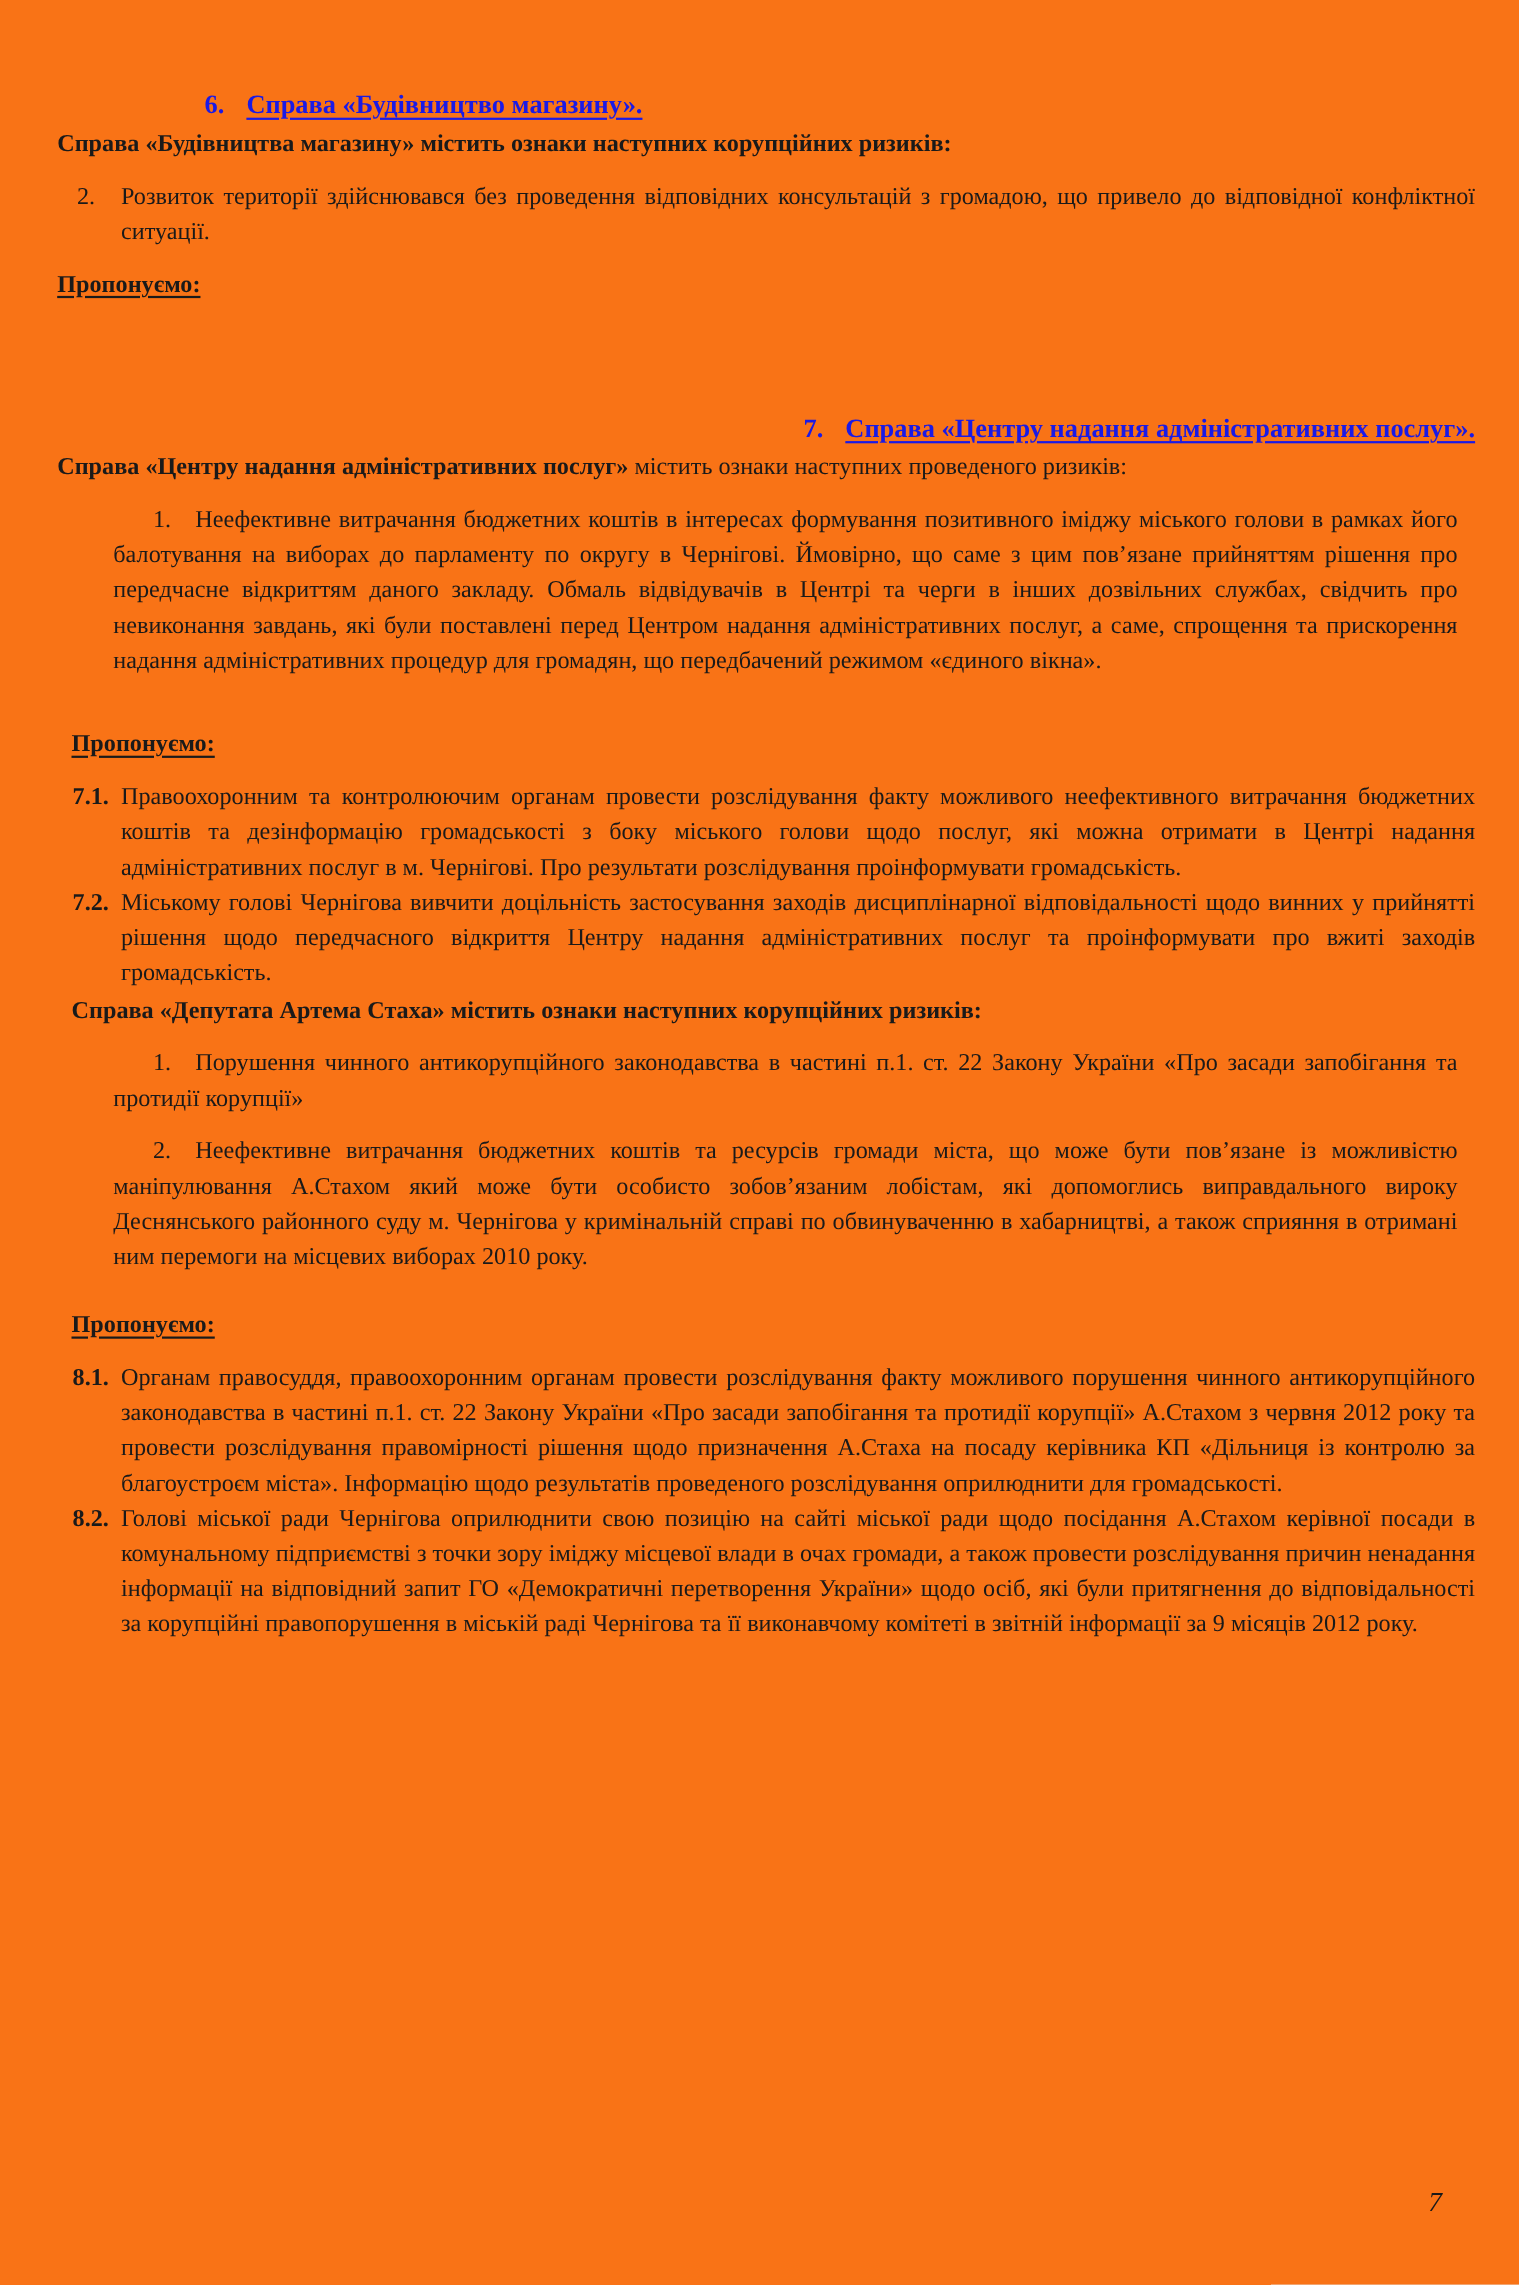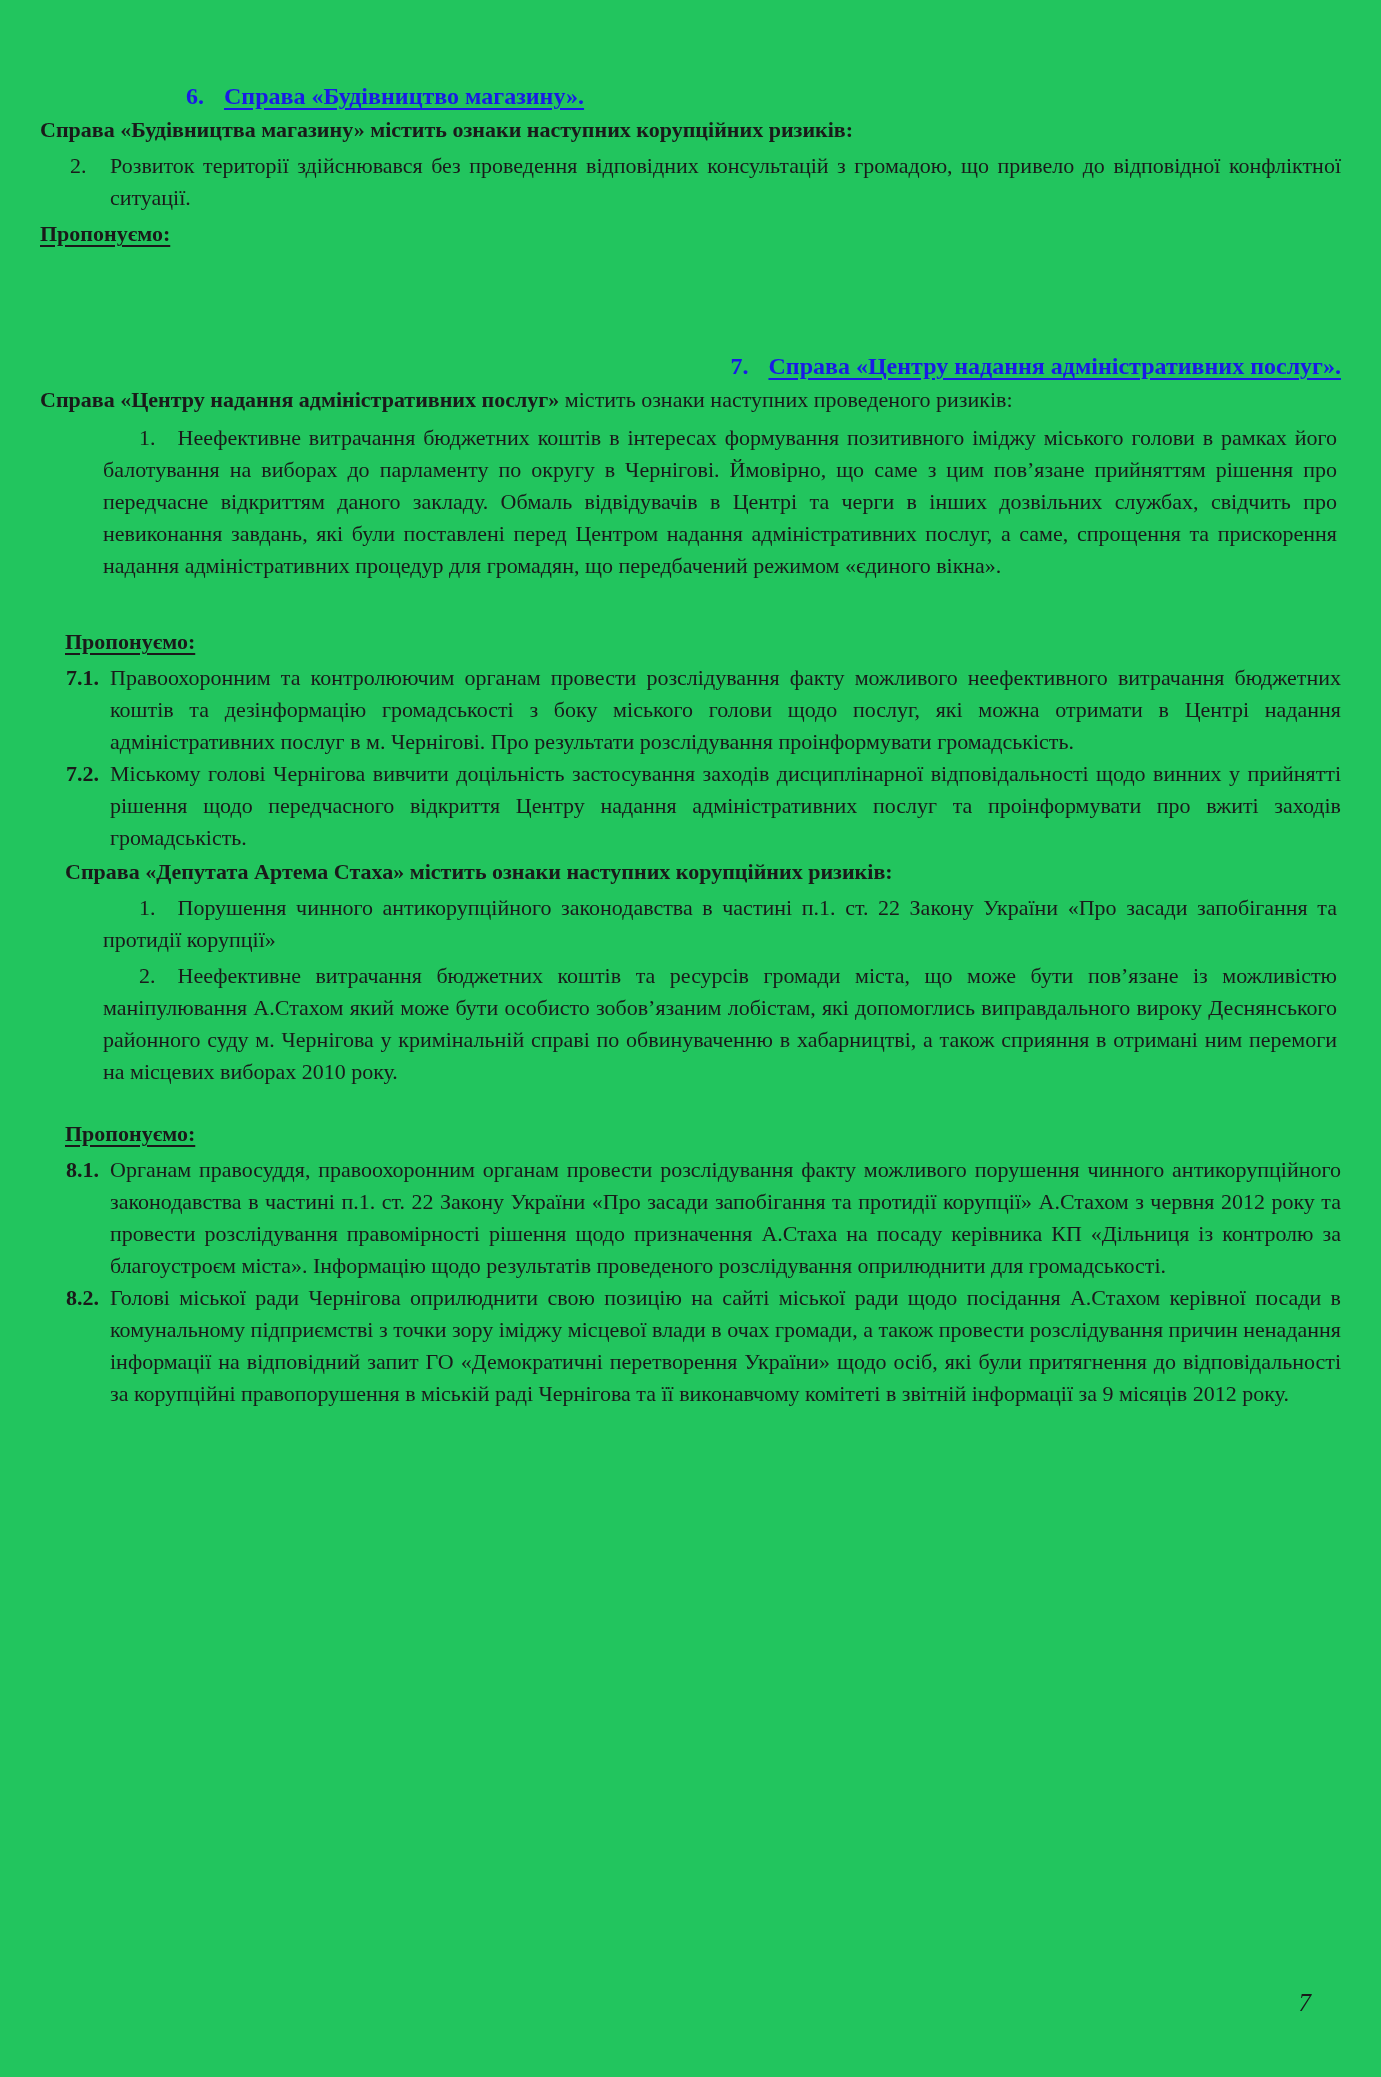--- a/index.html
+++ b/index.html
@@ -5,29 +5,29 @@
   :root{
     --accent:#1a1ae6;
     --ink:#1a1a1a;
   }
   html,body{margin:0;padding:0;background:#e8e8e8;}
   .page{
     position:relative;
     width:1381px;
     height:2077px;
     margin:0 auto;
-    background:#22c55e;
+    background:#f97316;
     font-family:"Liberation Serif","DejaVu Serif",serif;
     color:var(--ink);
     box-sizing:border-box;
     padding:80px 40px 0 36px;
     font-size:22px;
     line-height:32px;
   }
-  p{margin:4px;}
+  p{margin:16px;}
   .just{text-align:justify;}
   .bold{font-weight:bold;}
 
   
   .heading{
     font-weight:bold;
     color:var(--accent);
     font-size:24px;
     line-height:32px;
     white-space:nowrap;

